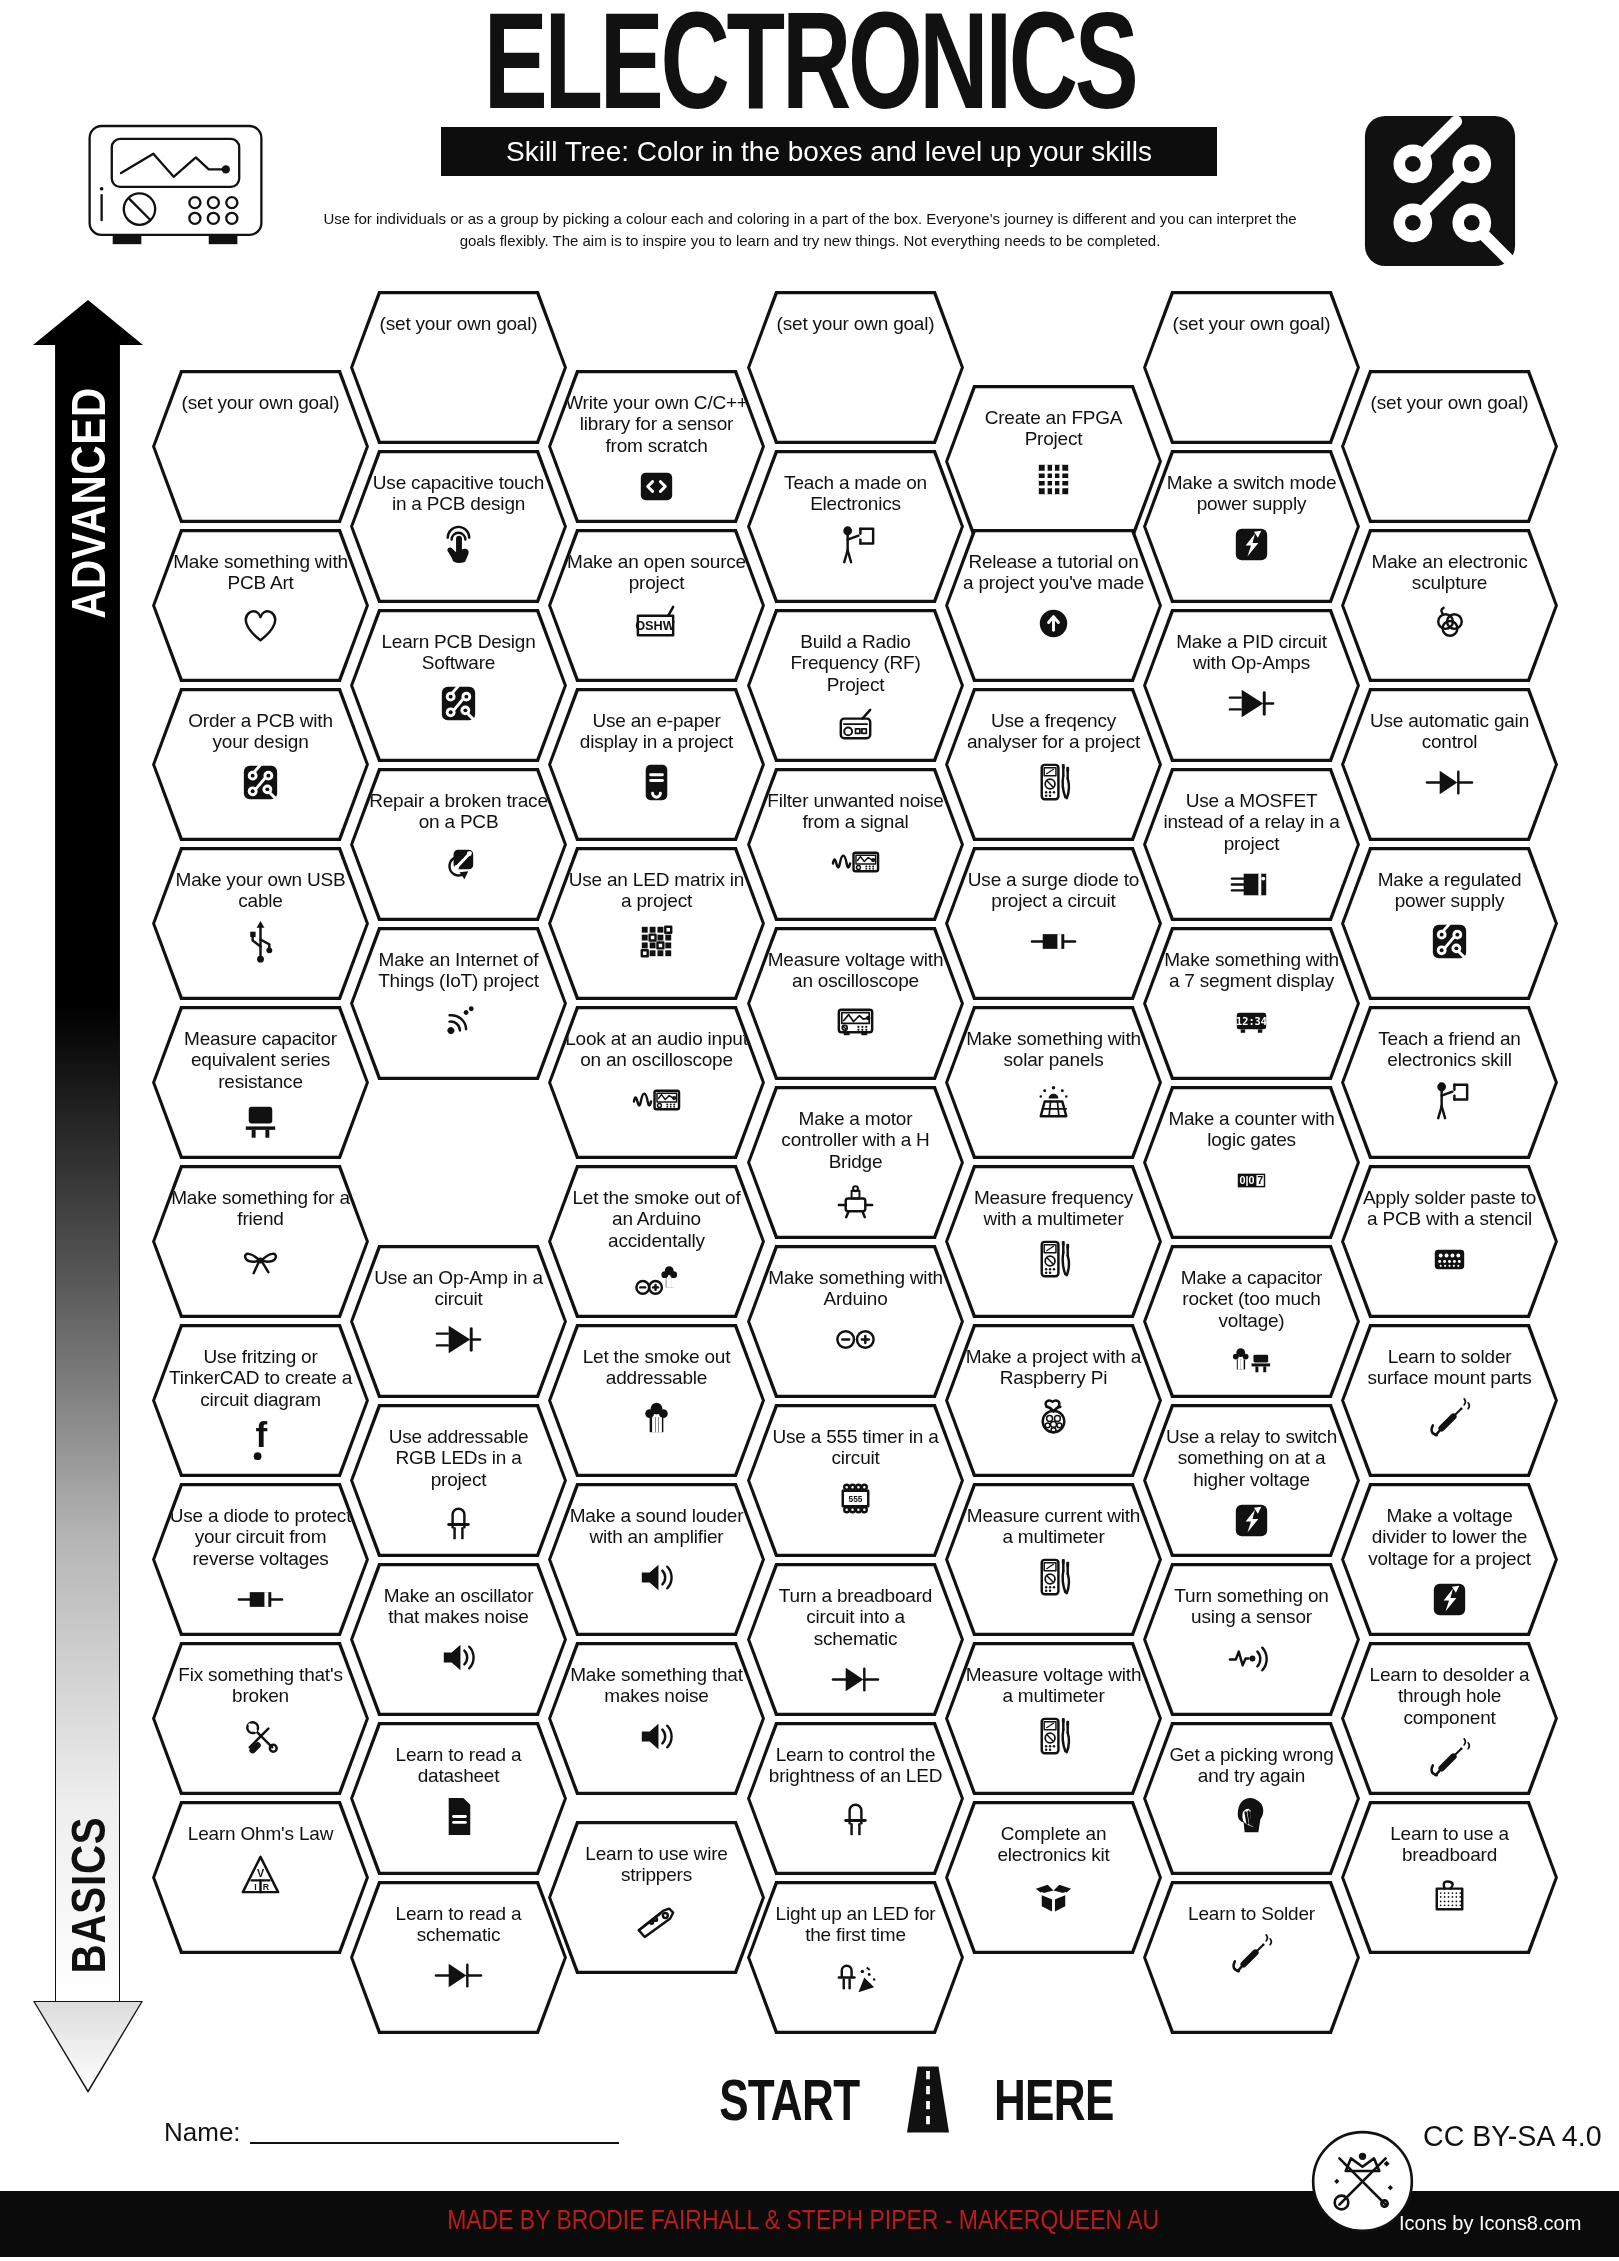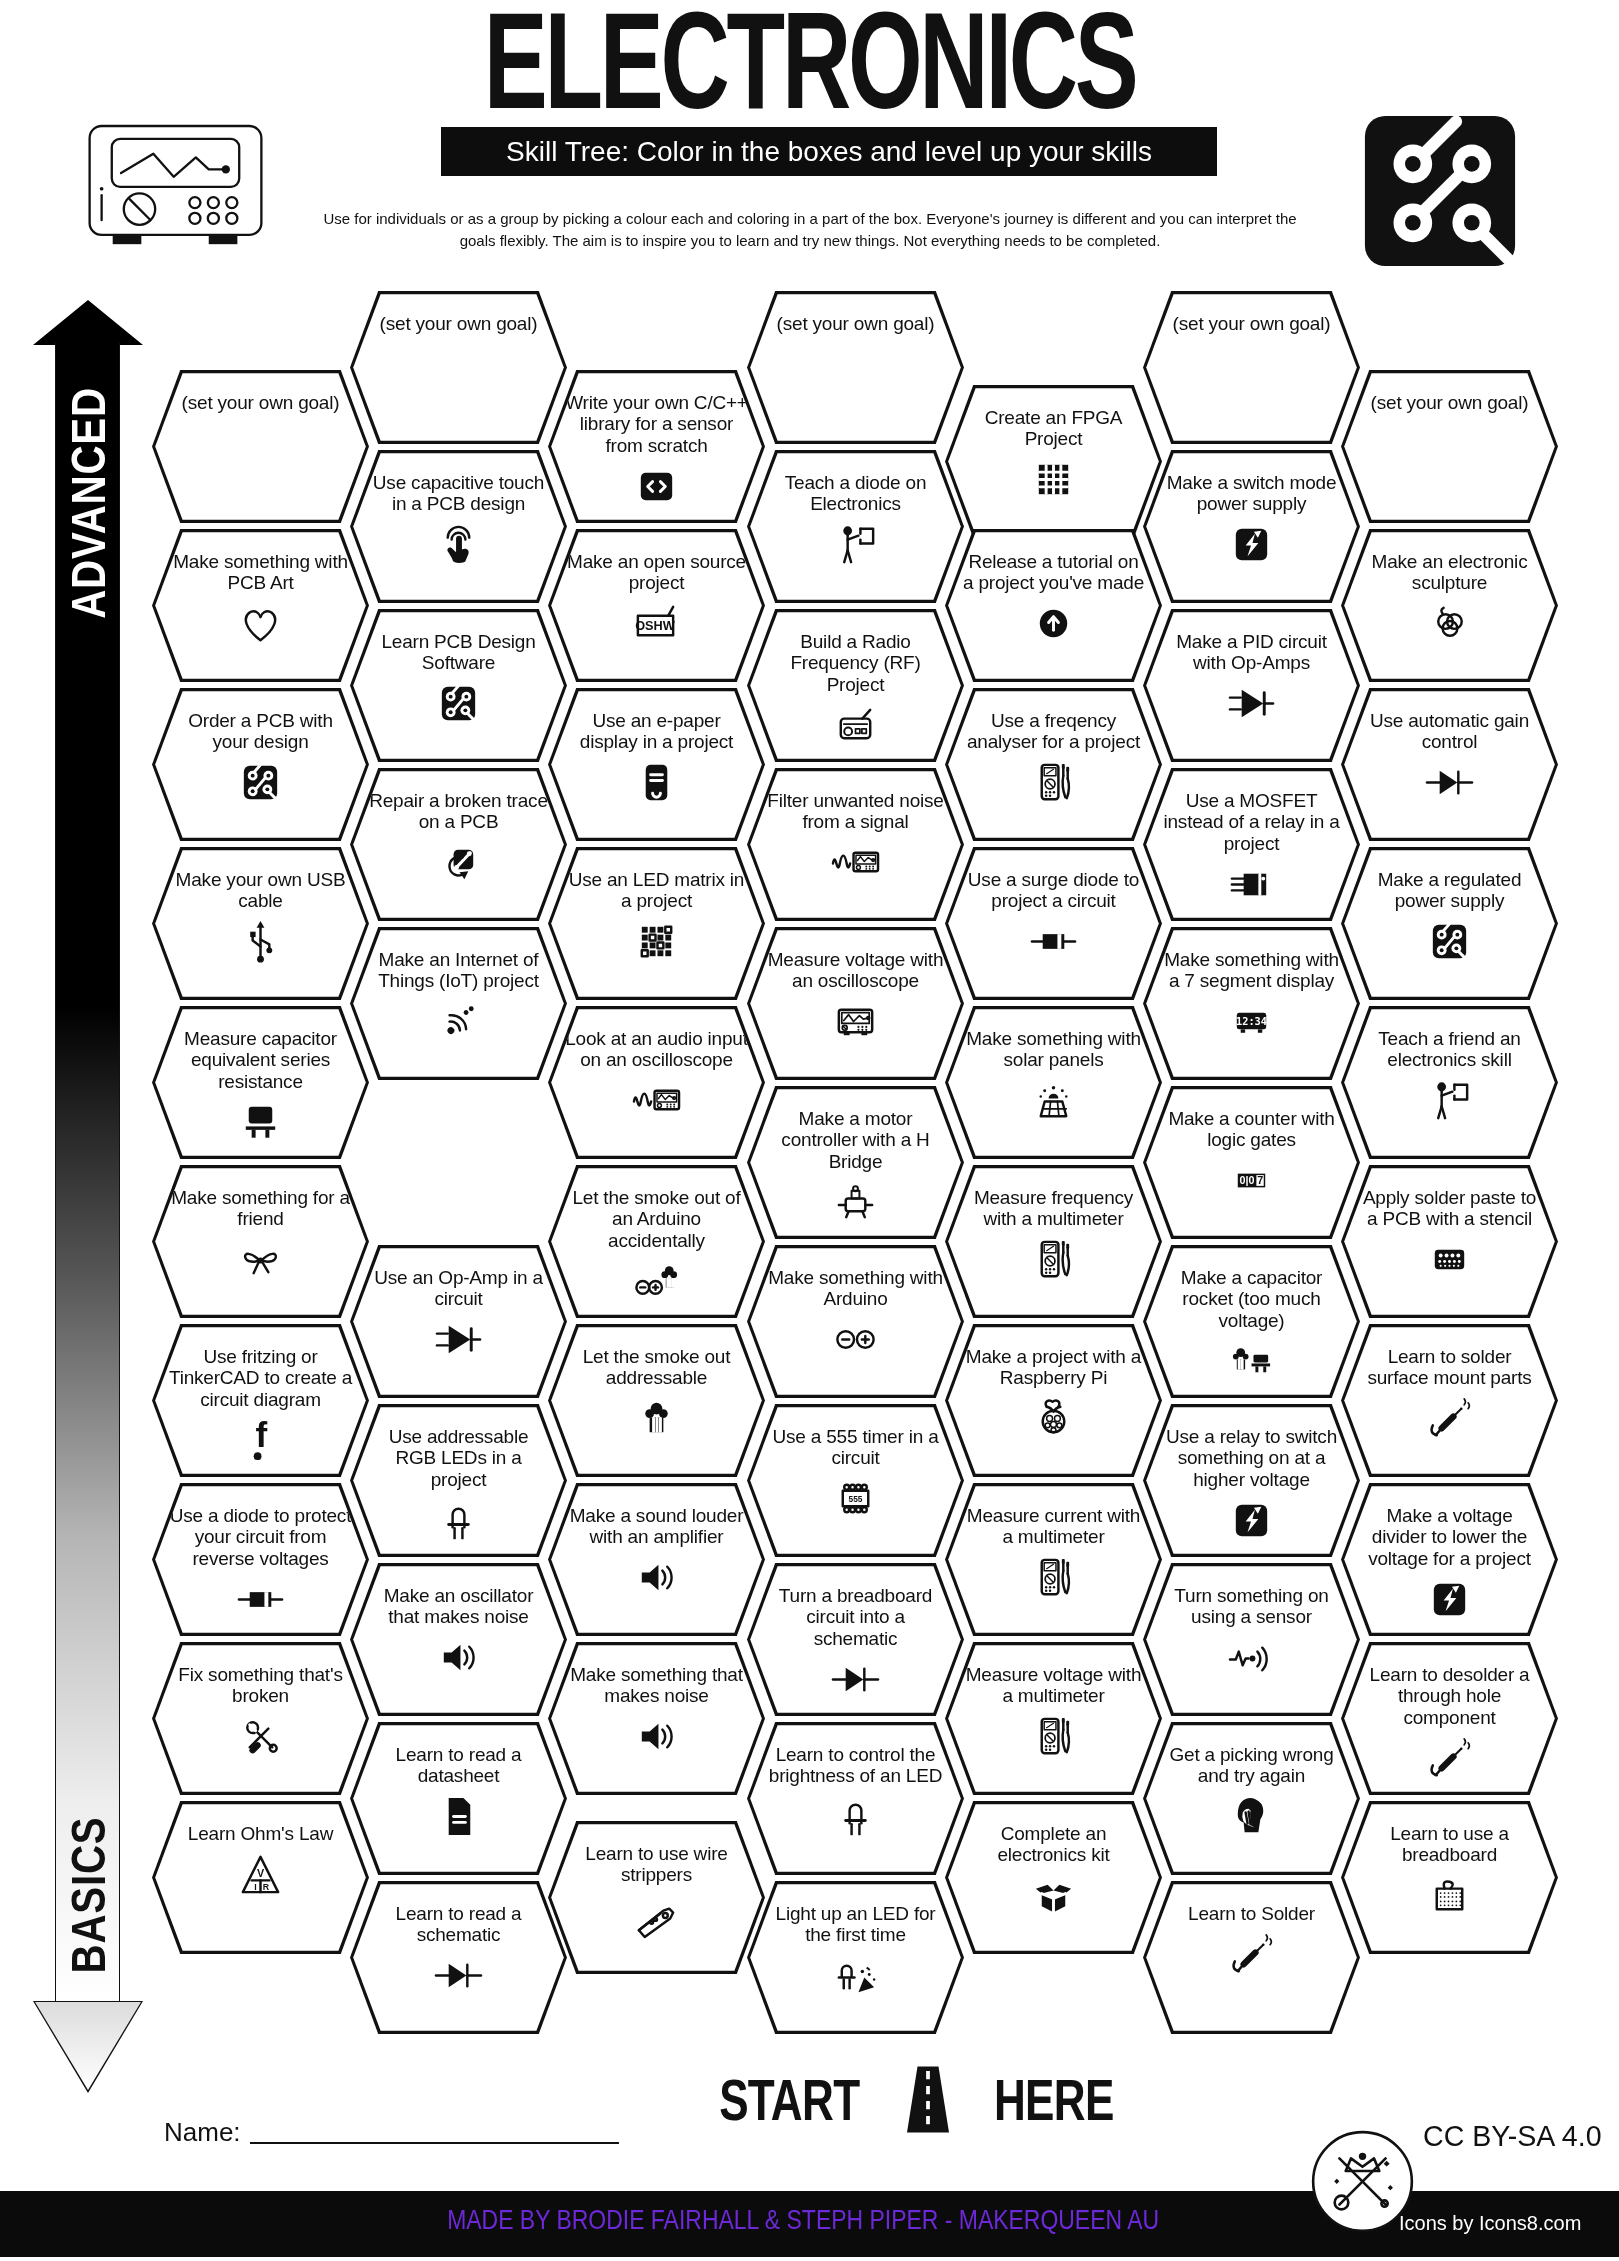--- a/index.html
+++ b/index.html
@@ -41,21 +41,21 @@
   .f{fill:#111;stroke:none;}
   .w{stroke:#fff;fill:none;stroke-width:6;stroke-linecap:round;stroke-linejoin:round;}
   .wf{fill:#fff;stroke:none;}
   
   #startrow{left:697px;top:2060px;height:78px;display:flex;align-items:center;gap:0.9px;}
   .startword{font-size:58px;font-weight:700;display:inline-block;transform:scaleX(.76);letter-spacing:-0.9px;}
   #namewrap{left:164px;top:2117px;display:flex;align-items:flex-end;gap:9.2px;font-size:26px;}
   #nameline{width:369px;height:2.3px;background:#111;margin-bottom:3.7px;}
   #cc{left:1423px;top:2120px;font-size:28.6px;white-space:nowrap;}
   #bar{left:0;top:2191px;width:1620px;height:66px;background:#0b0b0b;}
-  #credit{left:369px;top:2204px;width:710px;text-align:center;color:#6d28d9;font-size:28px;white-space:nowrap;}
+  #credit{left:369px;top:2204px;width:710px;text-align:center;color:#b91c1c;font-size:28px;white-space:nowrap;}
   #credit span{display:inline-block;transform:scaleX(.82);}
   #i8{left:1399px;top:2212px;color:#fff;font-size:20px;white-space:nowrap;}
   #mqlogo{left:1310px;top:2129px;z-index:5;}
   #oscicon{left:85px;top:113px;}
   #pcbicon{left:1364px;top:115px;}
 </style>
 </head>
 <body>
 
 <svg width="0" height="0" style="position:absolute">
@@ -918,21 +918,21 @@
         </svg>
       </div>
     </div>
     <div class="hex" style="left: 747px; top: 291px;">
       <div class="hex-in">
         <div class="hex-label">(set your own goal)</div>
       </div>
     </div>
     <div class="hex" style="left: 747px; top: 450px;">
       <div class="hex-in">
-        <div class="hex-label">Teach a diode on Electronics</div>
+        <div class="hex-label">Teach a made on Electronics</div>
         <svg class="icon" width="49" height="49" viewBox="0 0 100 100">
           <use href="#s-teacher"></use>
         </svg>
       </div>
     </div>
     <div class="hex" style="left: 747px; top: 609px;">
       <div class="hex-in">
         <div class="hex-label">Build a Radio Frequency (RF) Project</div>
         <svg class="icon" width="49" height="49" viewBox="0 0 100 100">
           <use href="#s-radio"></use>

